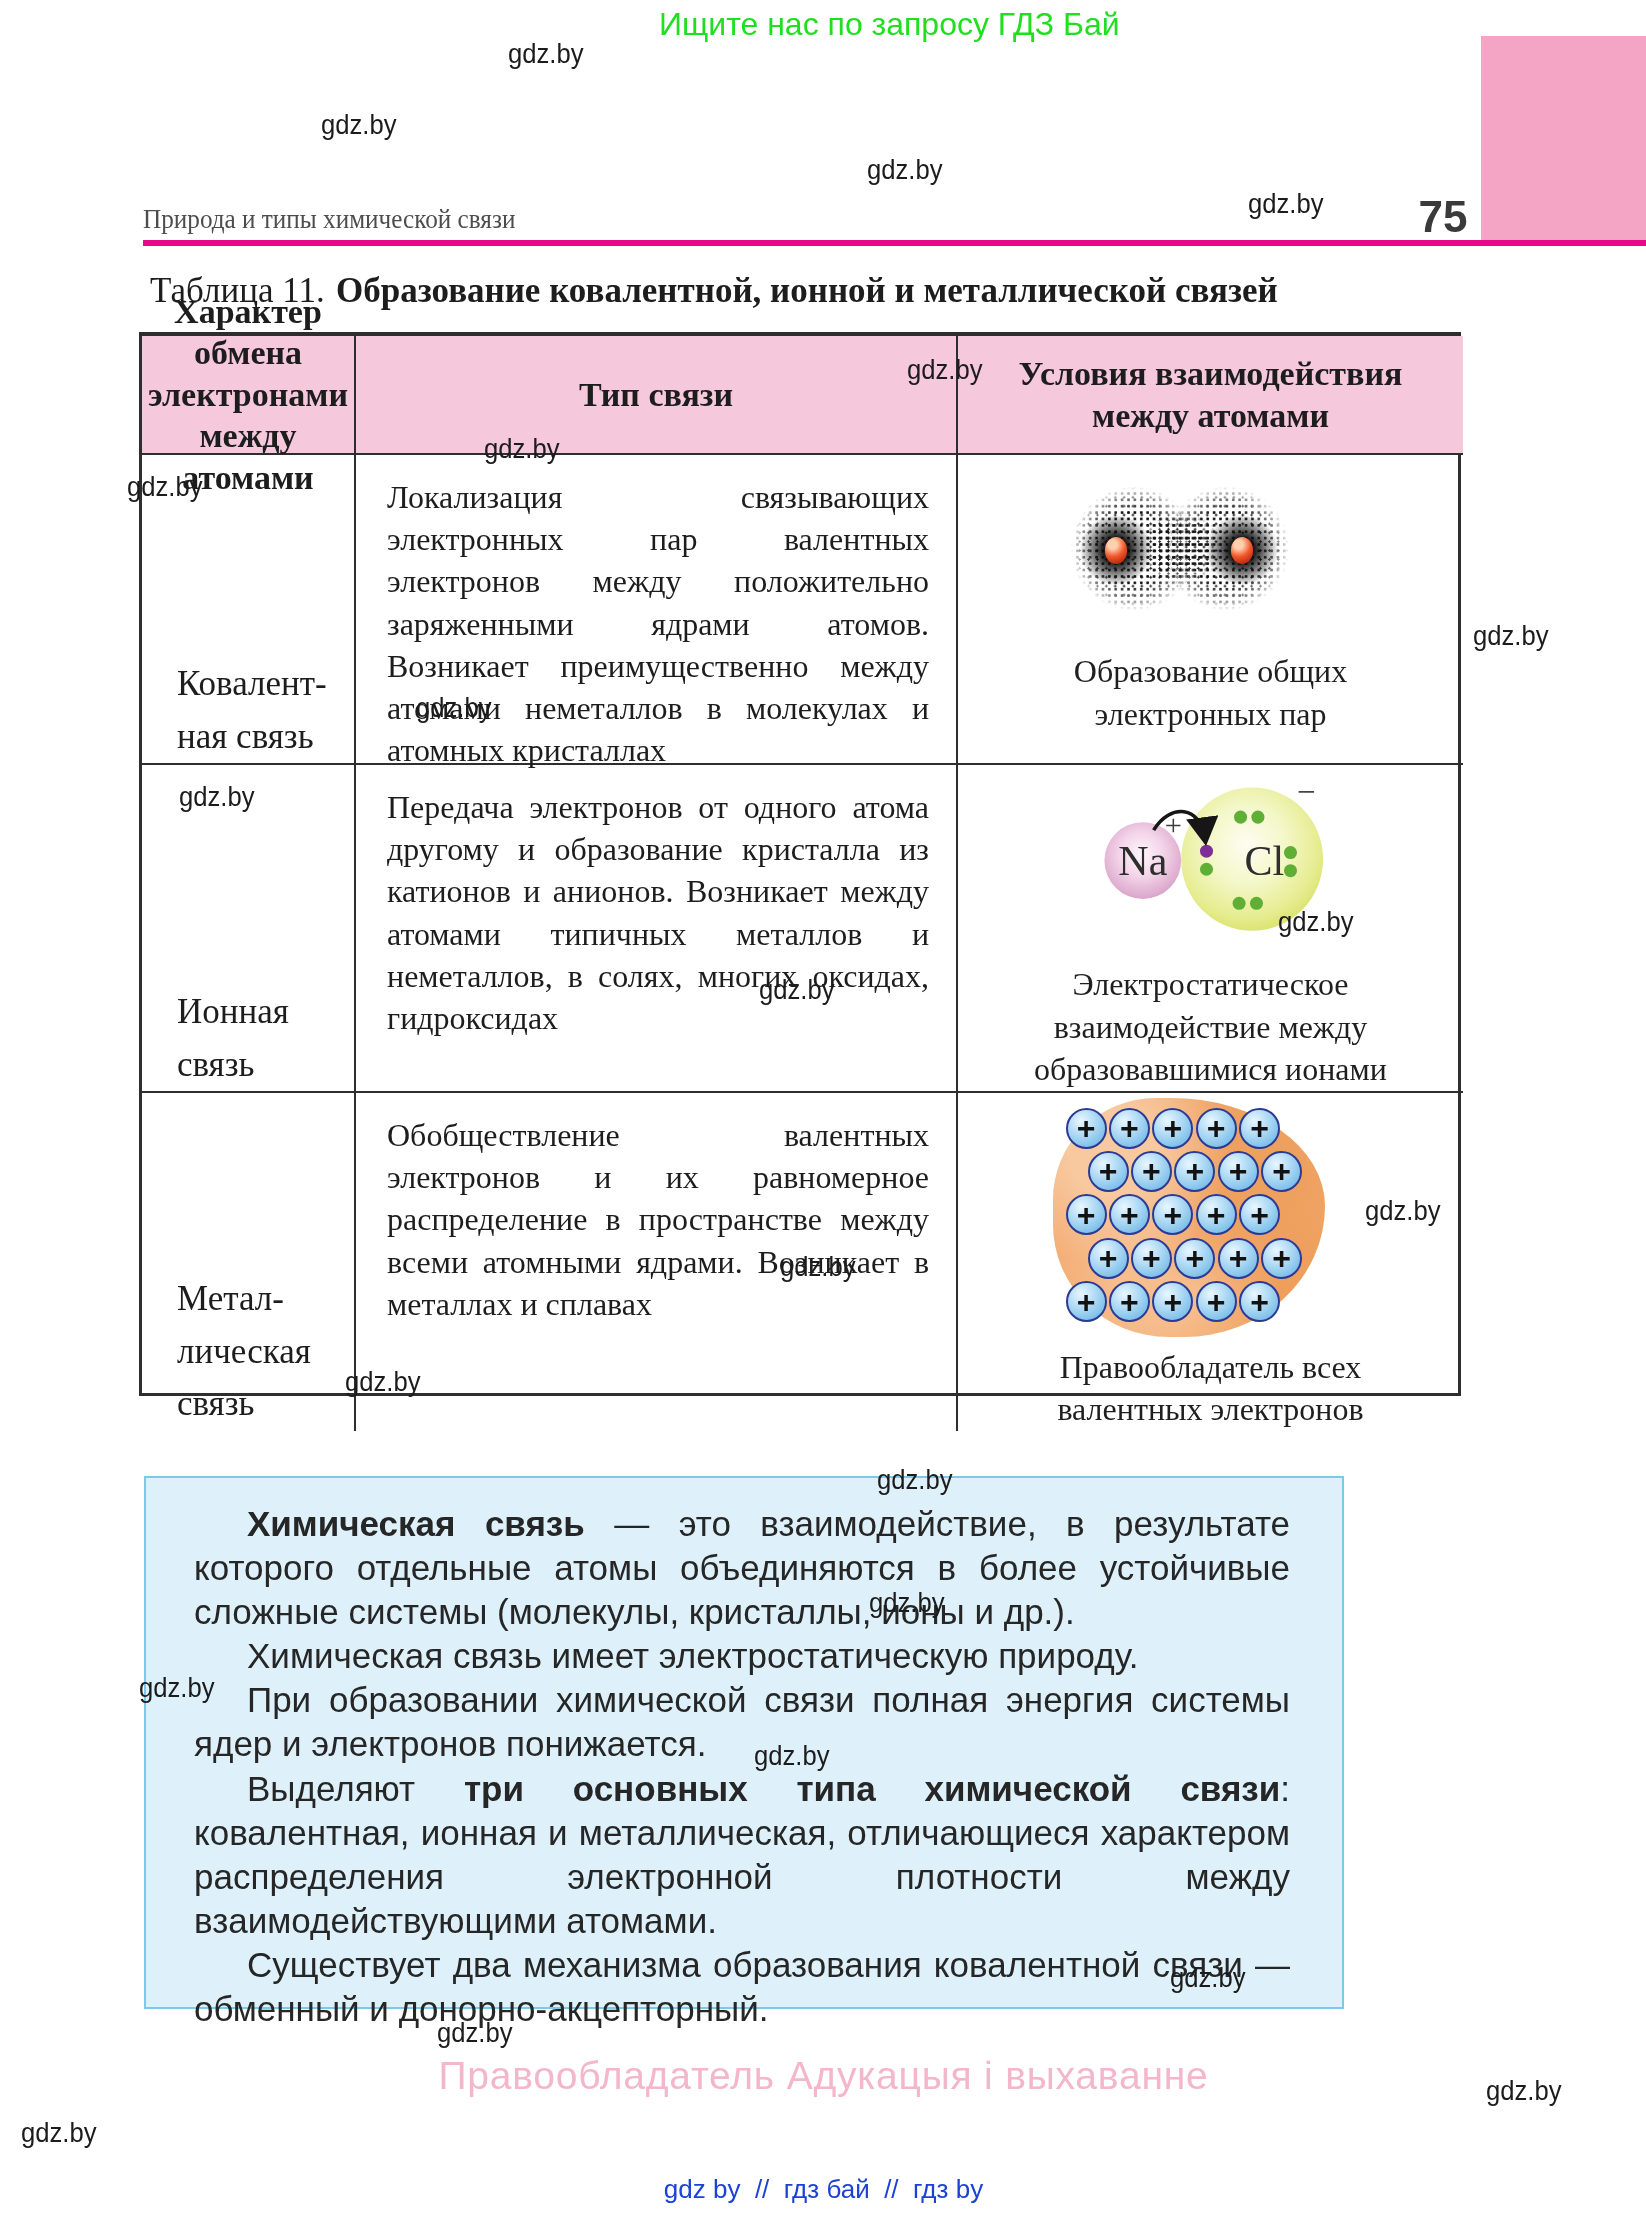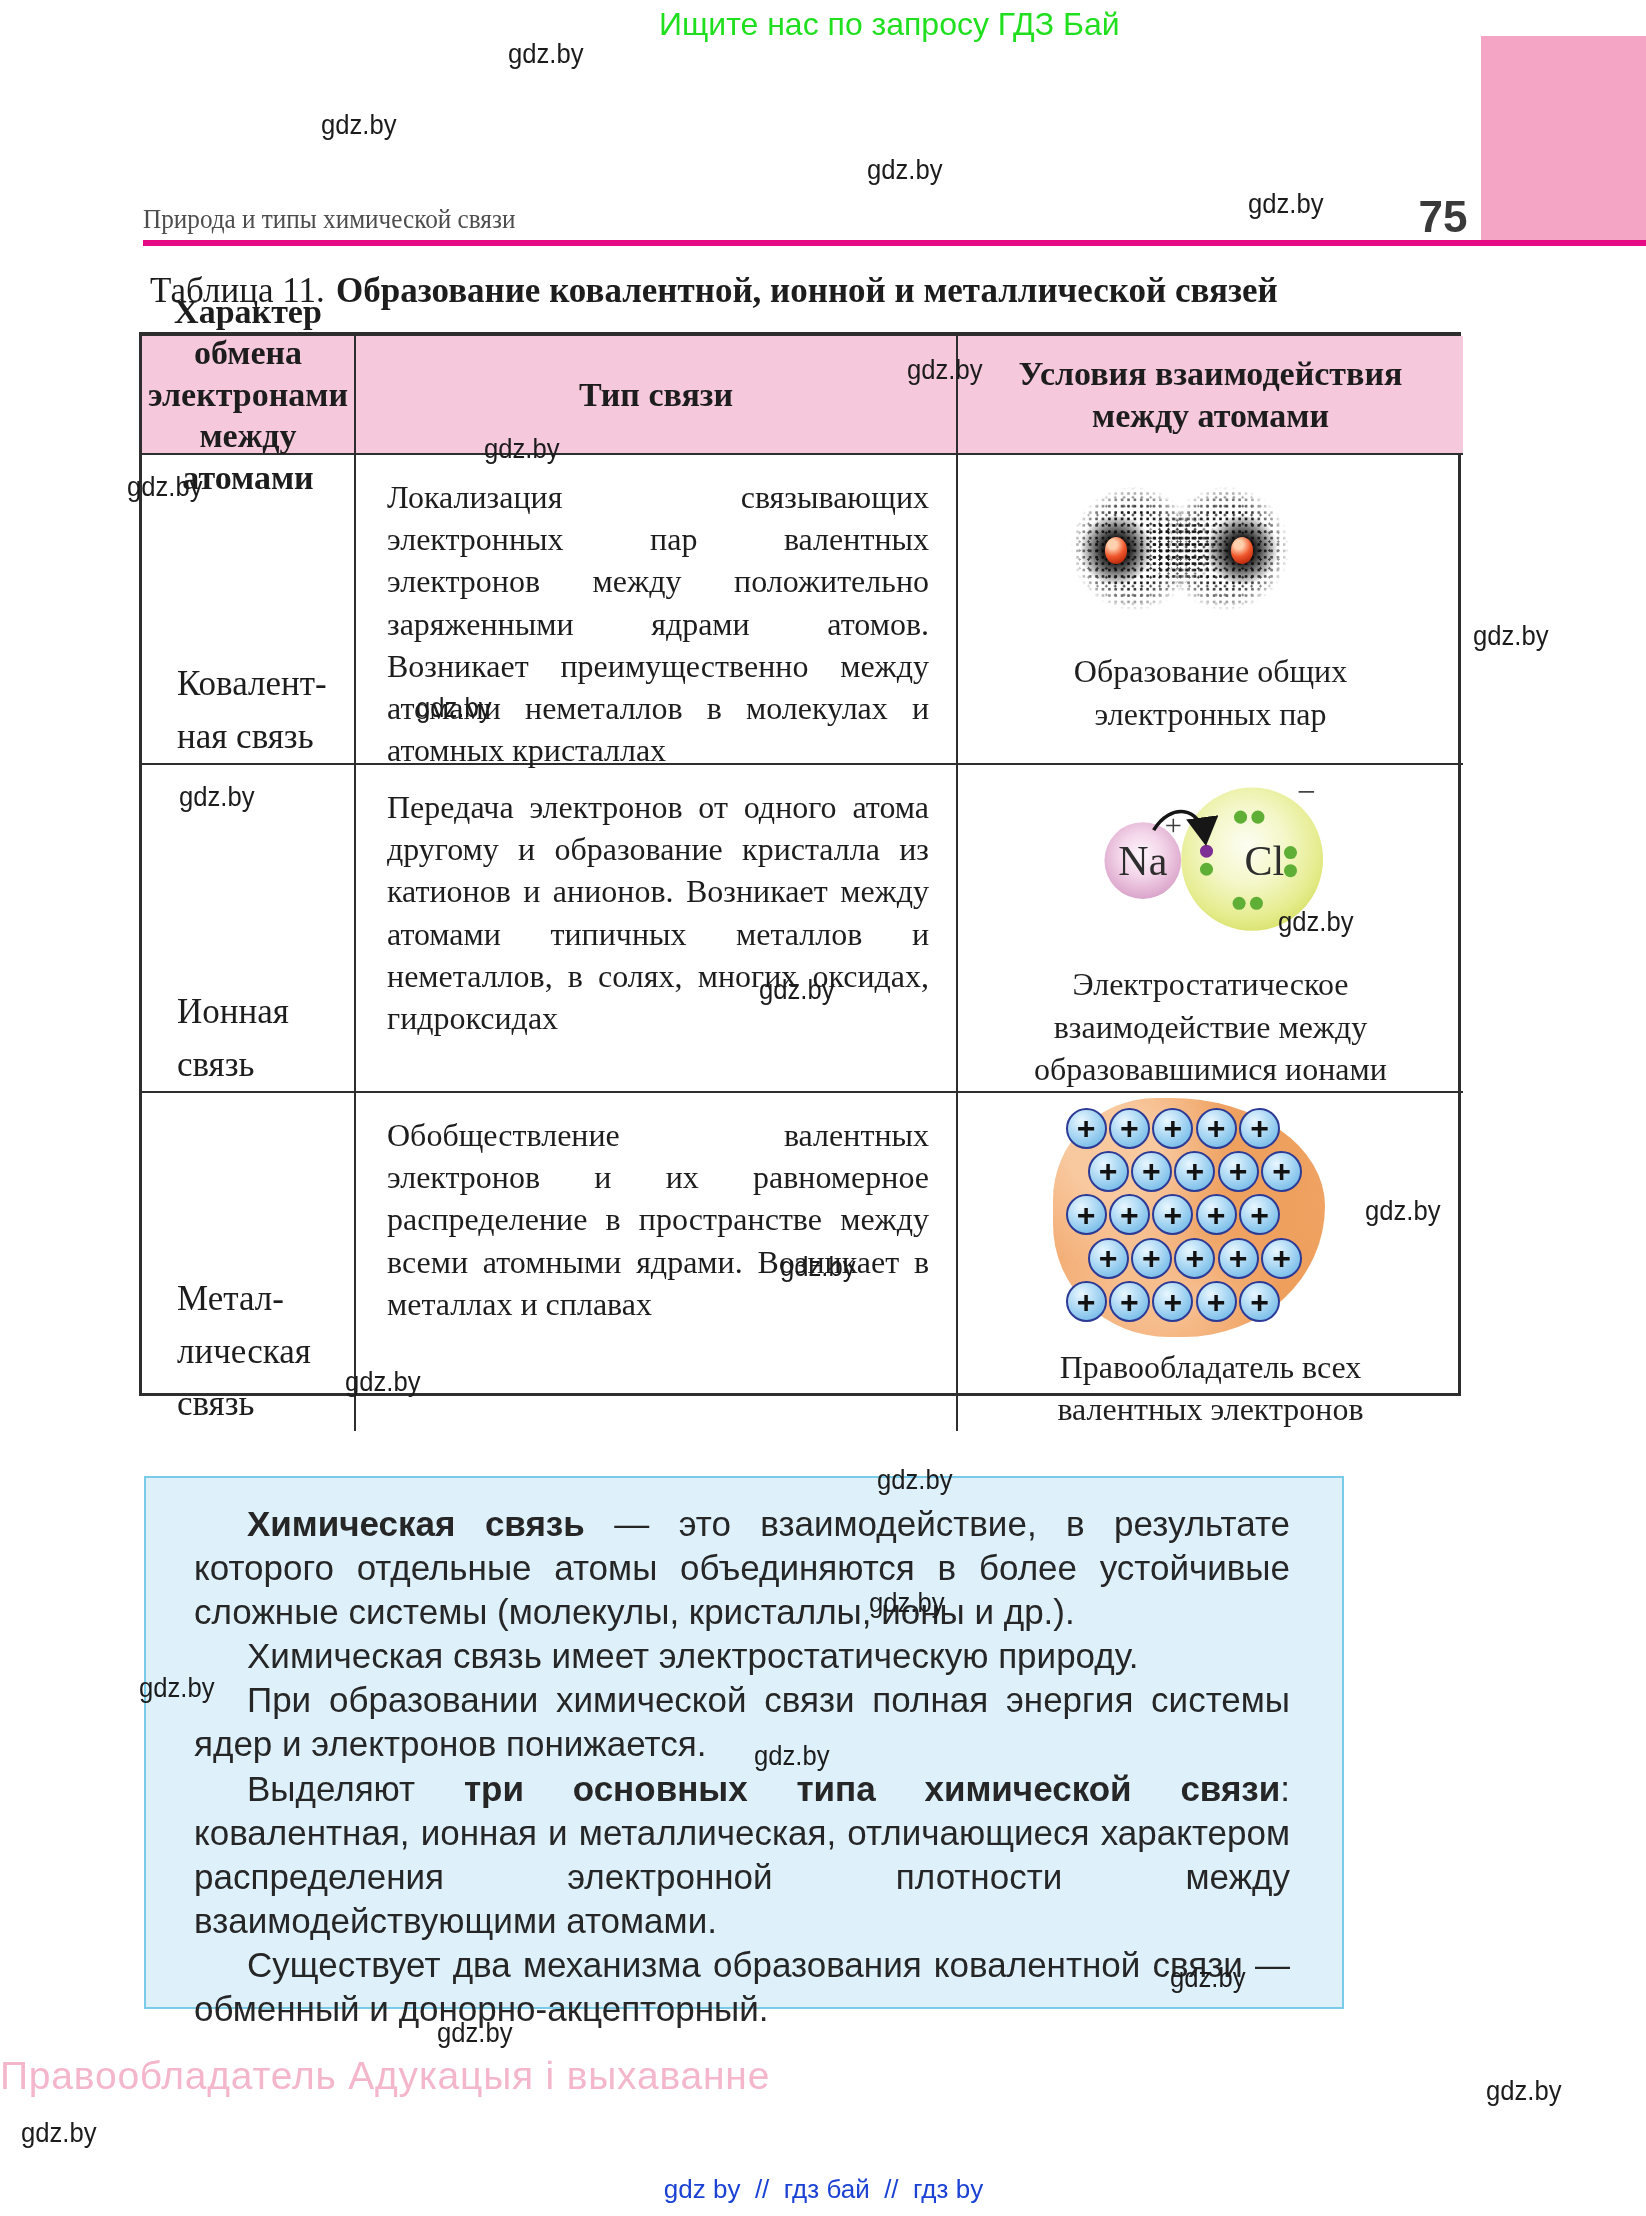--- a/index.html
+++ b/index.html
@@ -116,21 +116,21 @@
     position:absolute; left:144px; top:1476px; width:1200px; height:533px;
     background:#def1fa; border:2.4px solid #7acbe9;
     padding:24px 52px 16px 48px;
     font-family:"Liberation Sans", sans-serif; font-size:35px; line-height:1.26; color:#262626;
     text-align:justify;
   }
   .info-box p { text-indent:53px; }
 
   
   .footer-copyright {
-    position:absolute; left:0; right:0; top:2054px; 
+    position:absolute; left:0; right:0; top:2054px; text-align:center;
     font-family:"Liberation Sans", sans-serif; font-size:39px; color:#f4b6ca; letter-spacing:0.8px;
   }
   .footer-links {
     position:absolute; left:0; right:0; top:2174px; text-align:center;
     font-family:"Liberation Sans", sans-serif; font-size:26px; color:#1b42d4; white-space:pre; cursor:pointer;
   }
 
   svg text { font-family:"Liberation Serif", serif; }
 </style>
 </head>

